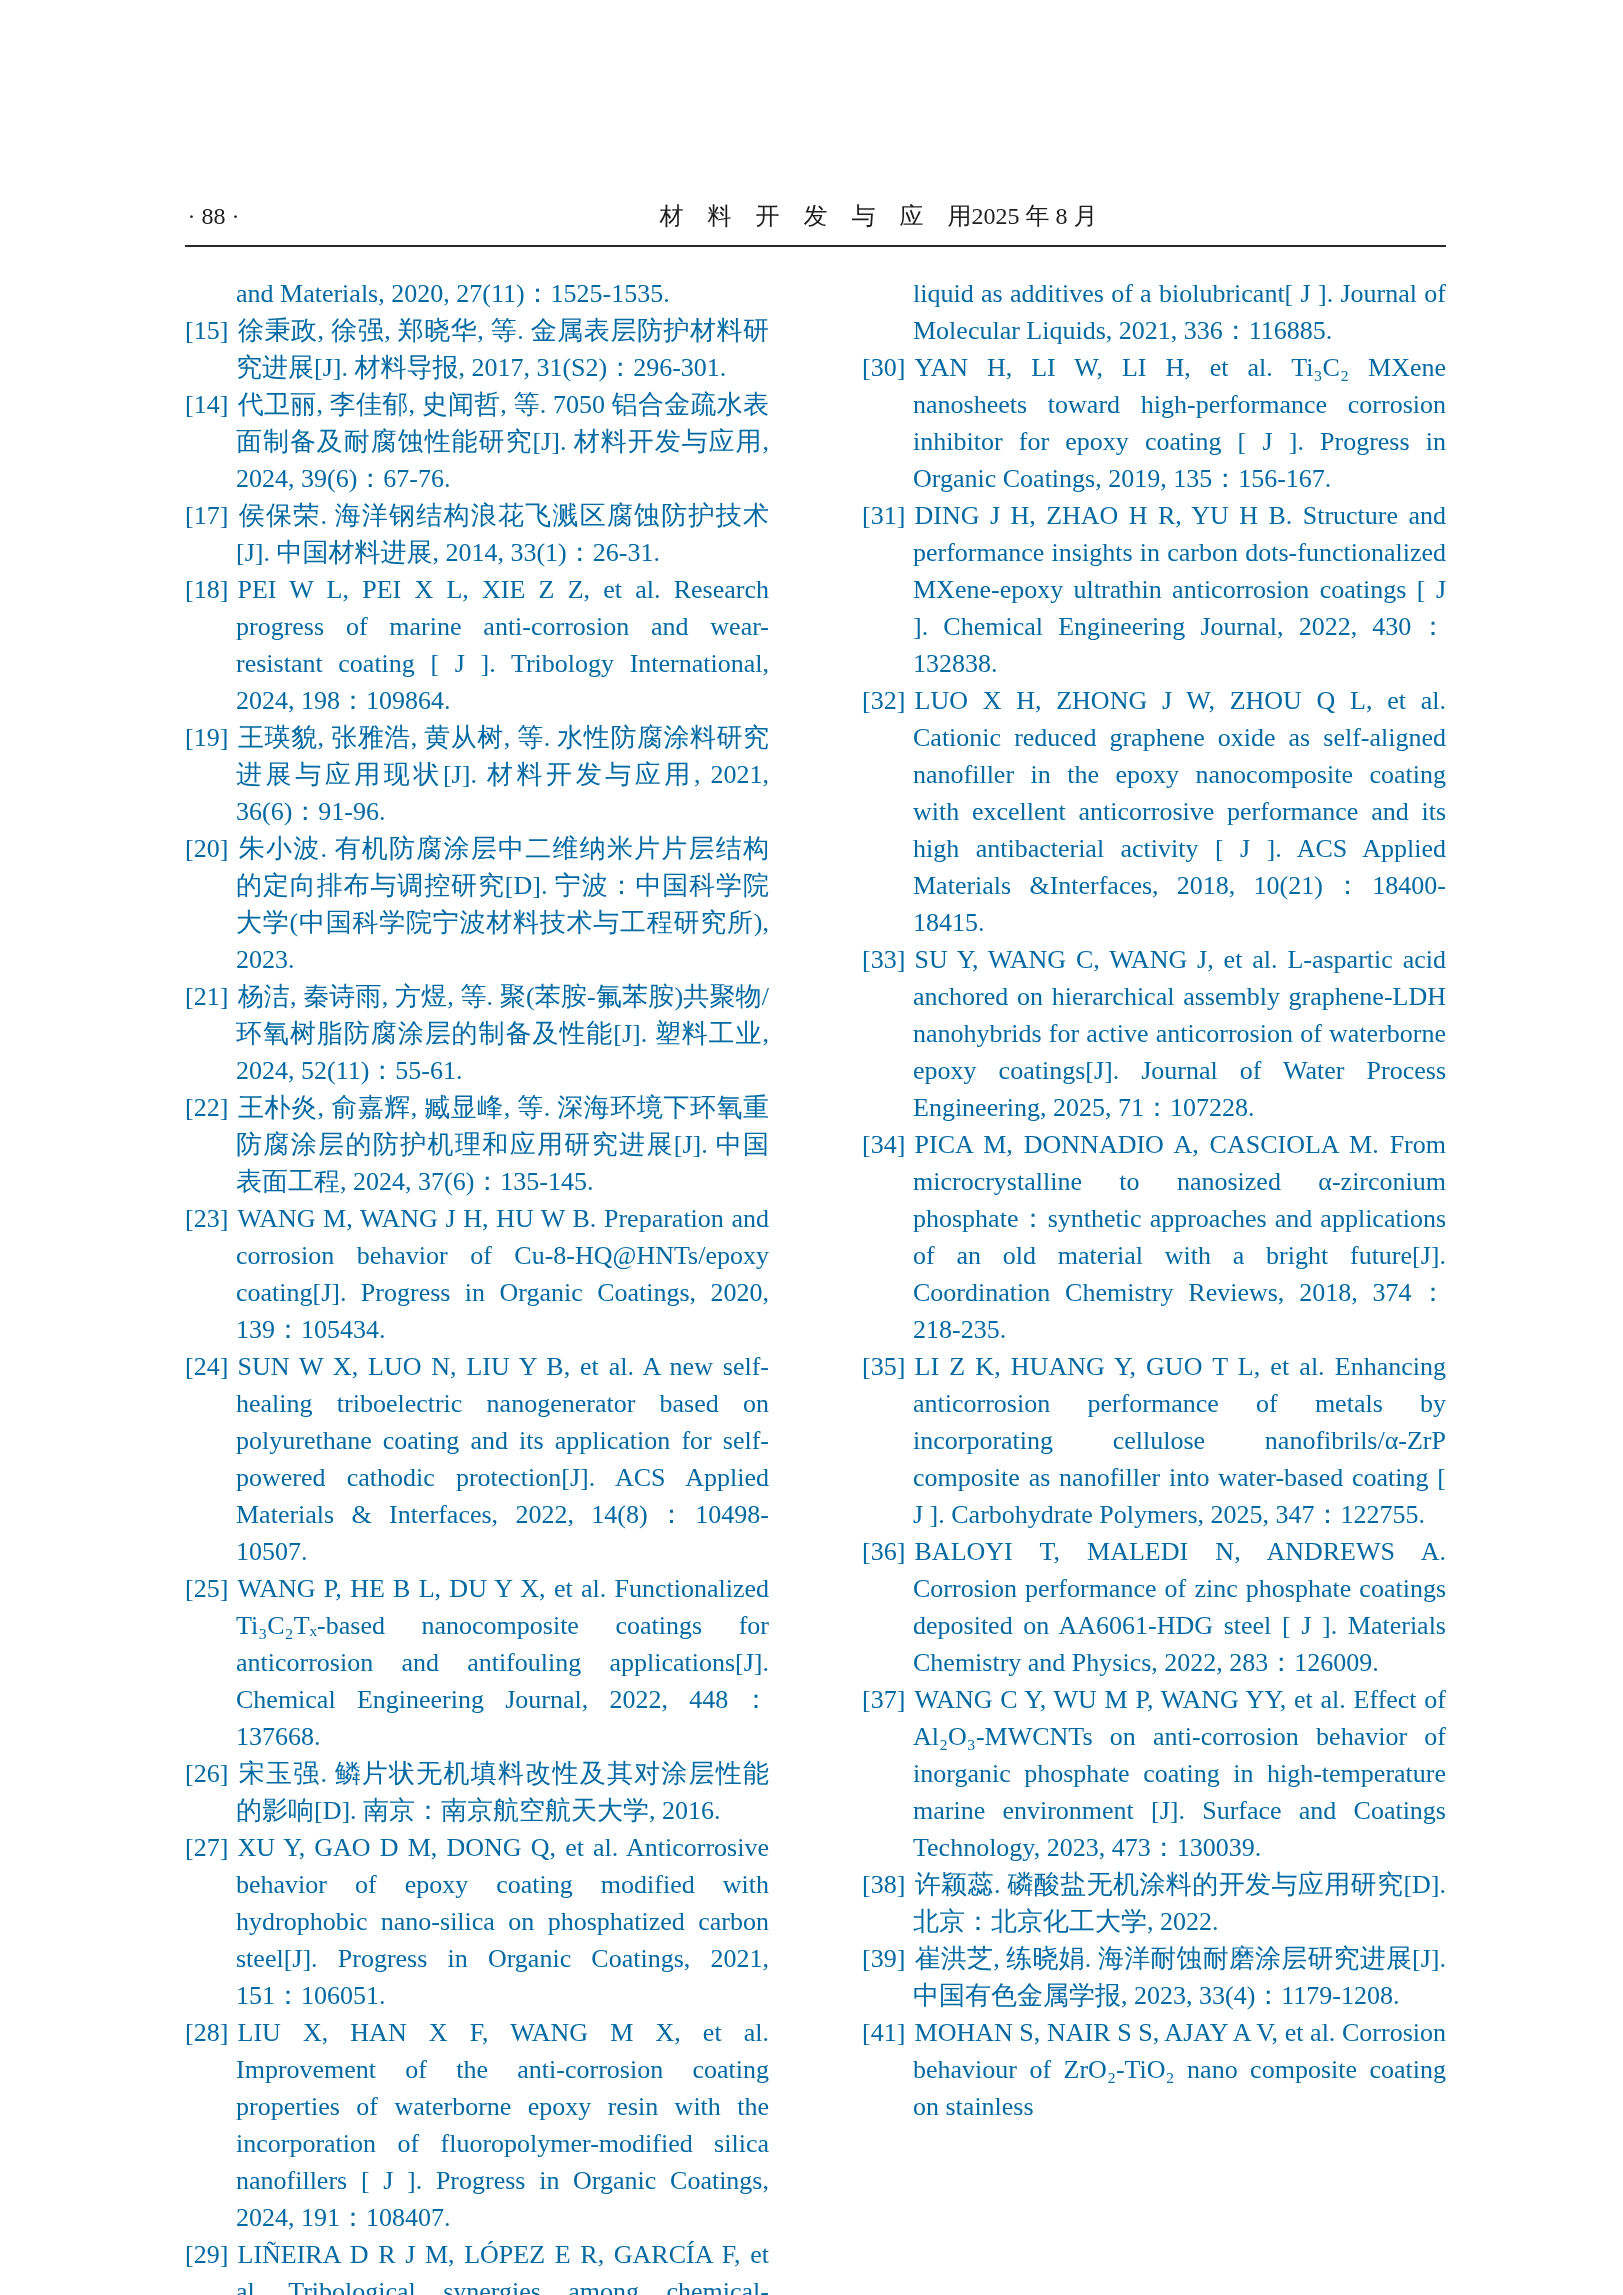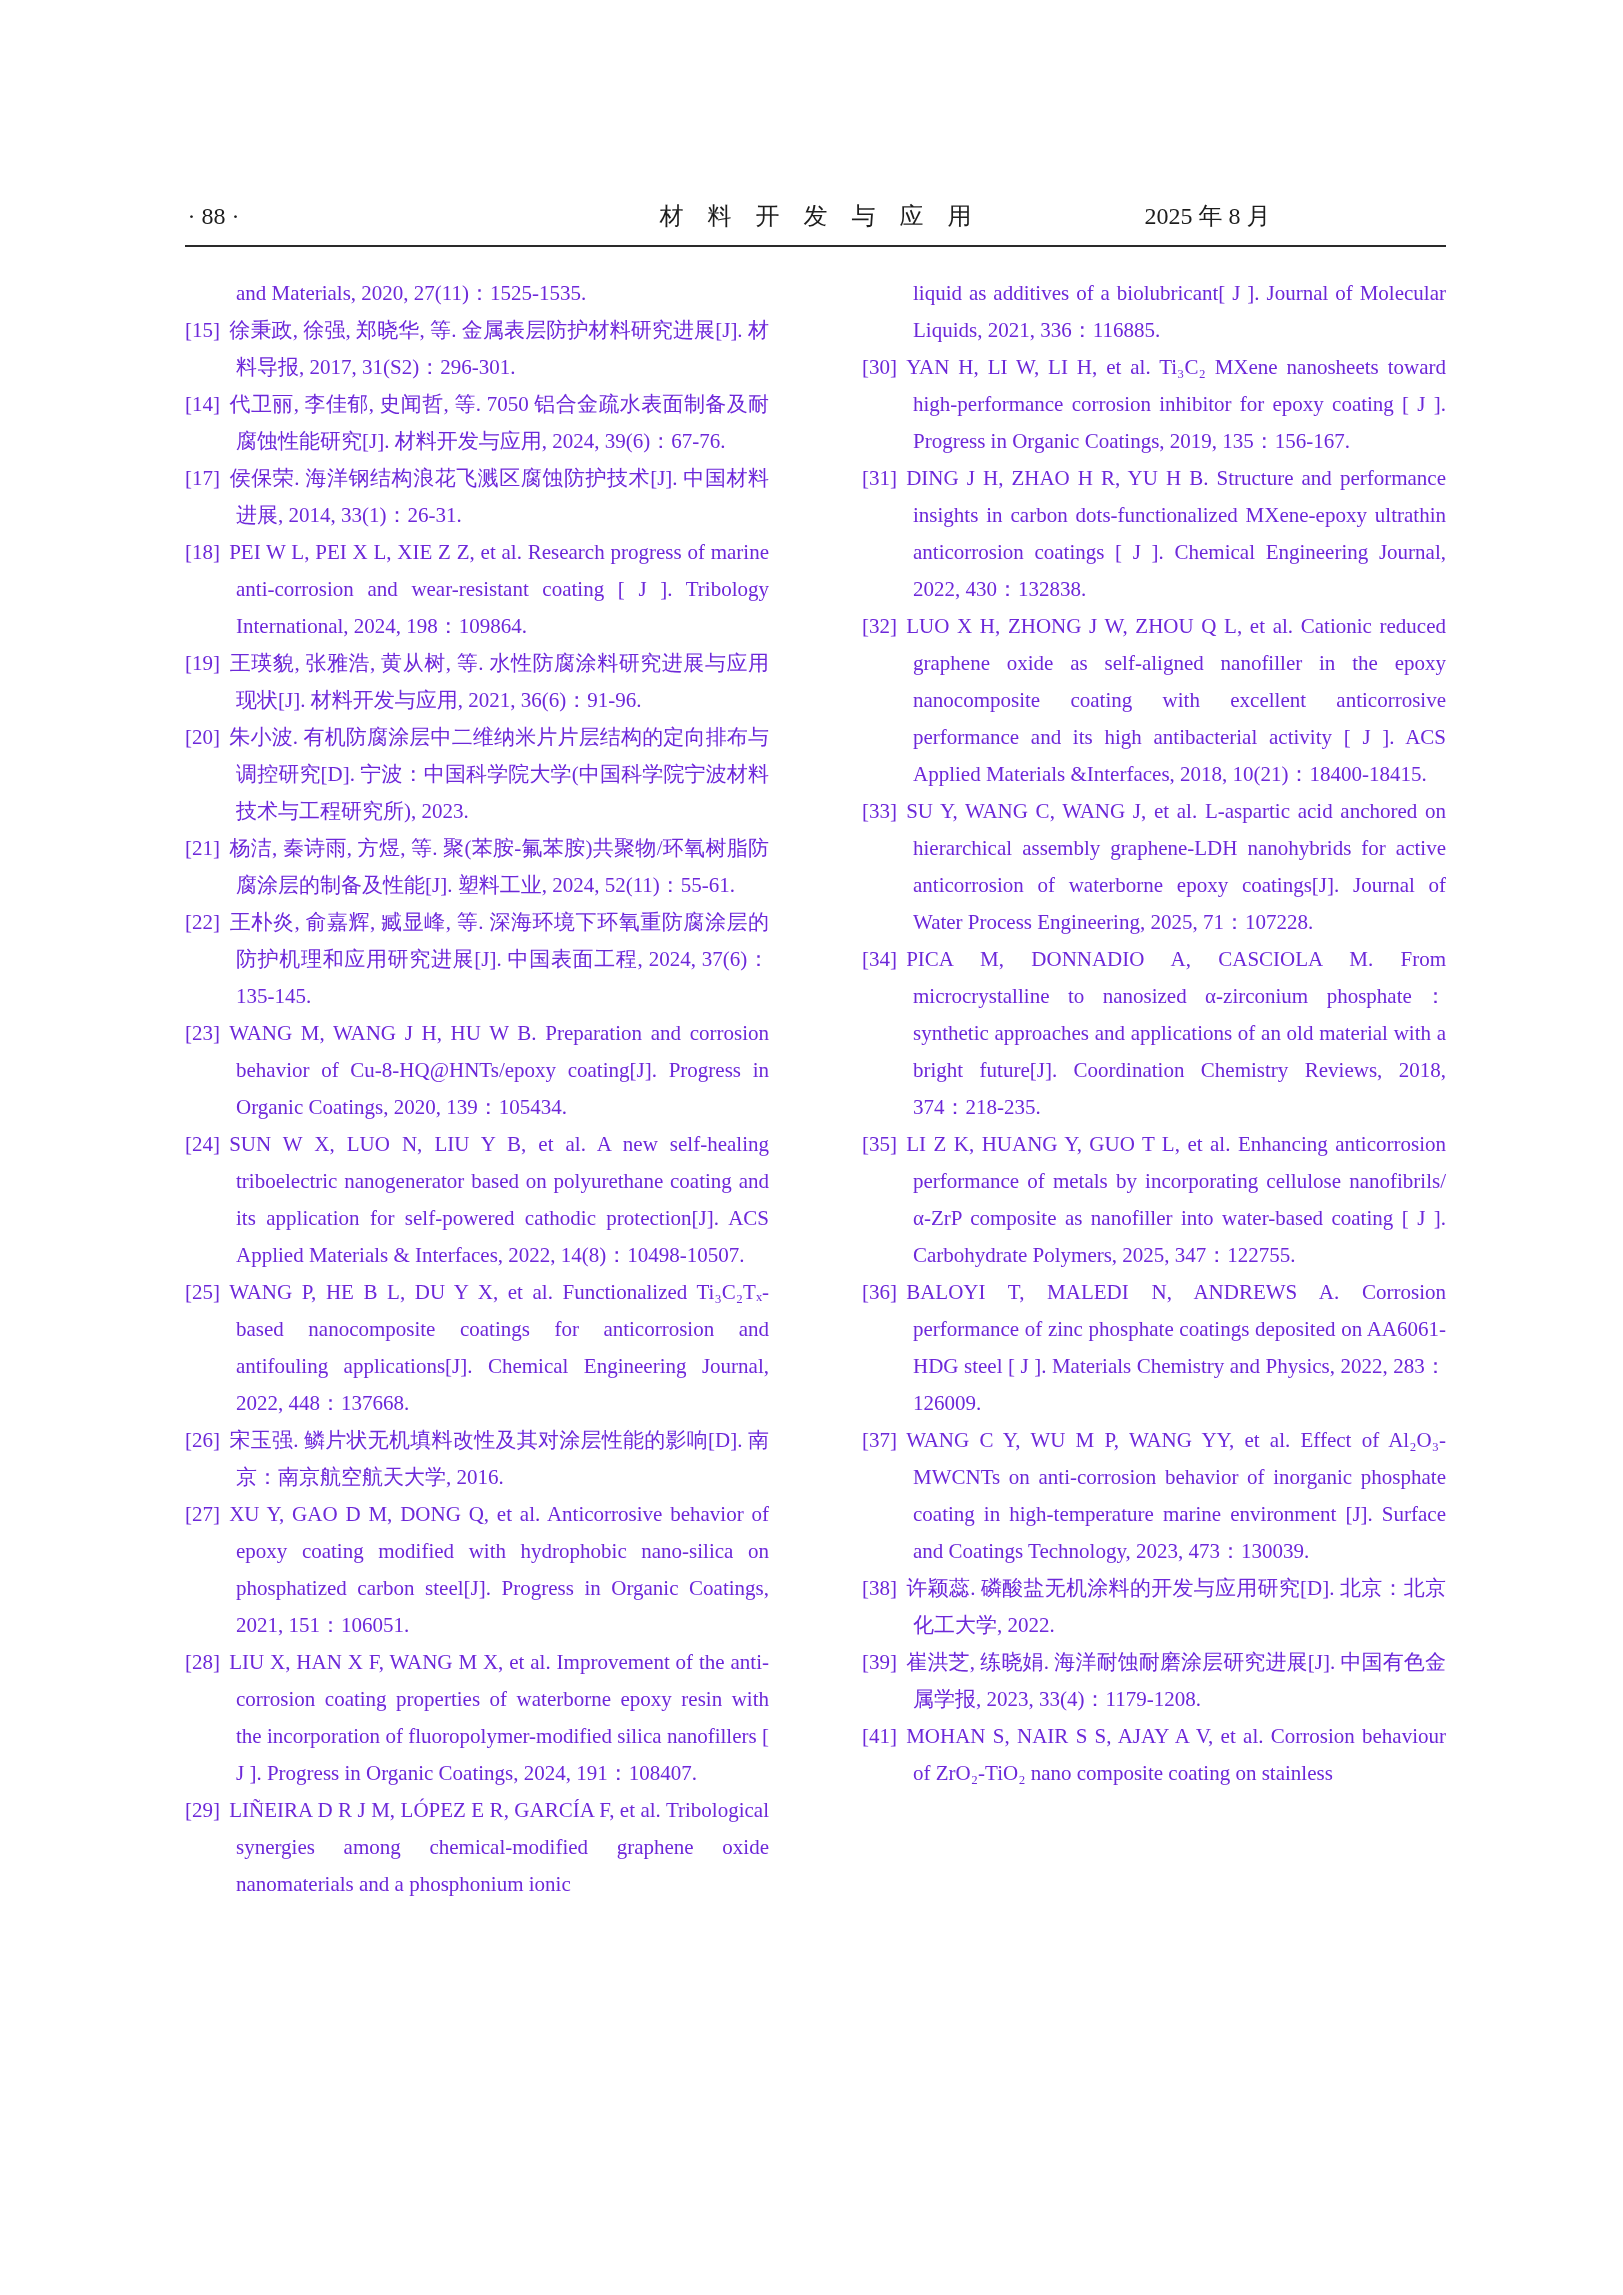--- a/index.html
+++ b/index.html
@@ -28,40 +28,40 @@
   .page-header {
     display: grid;
     grid-template-columns: 1fr auto 1fr;
     align-items: baseline;
     font-size: 24px;
     padding: 0 2.6px 13px 2.6px;
     white-space: pre;
   }
   .page-header .hdr-left  { text-align: left; }
   .page-header .hdr-mid   { text-align: center; }
-  .page-header .hdr-right { text-align: center; }
+  .page-header .hdr-right { text-align: left; }
   .header-rule {
     border: none;
     border-top: 2px solid #2a2a2a;
     margin: 0 0 27.5px 0;
   }
   .columns {
     display: flex;
     gap: 93px;
   }
   .col {
     width: 584px;
   }
   .ref {
-    font-size: 21px;
+    font-size: 26px;
     line-height: 37px;
     text-align: justify;
     padding-left: 51px;
     text-indent: -51px;
-    color: #6d28d9;
+    color: #0369a1;
   }
   .ref.cont { text-indent: 0; }
   .ref-label { padding-right: 9.2px; margin-top: 25px; }
 </style>
 </head>
 <body>
 
 <div class="sheet">
   <div class="page-inner">
 

